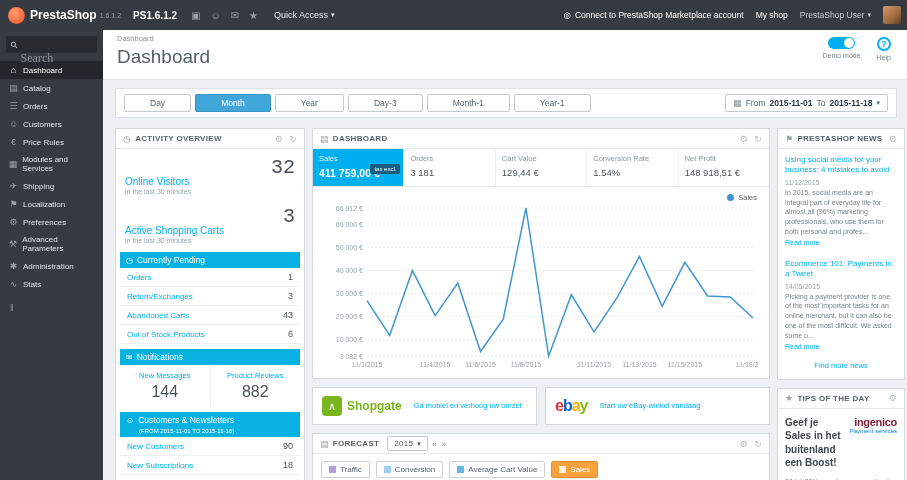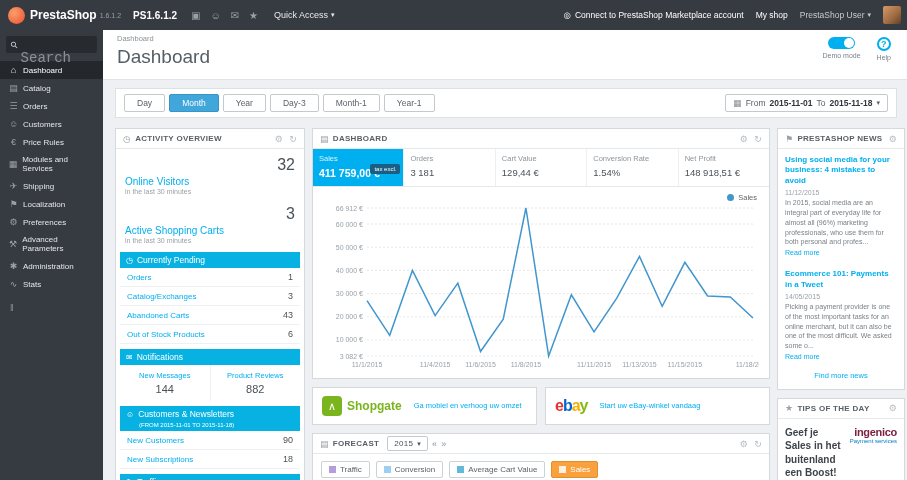--- a/index.html
+++ b/index.html
@@ -22,22 +22,22 @@
   .tb-user { font-size:8.5px; color:#c8ccd0; cursor:pointer; display:flex; align-items:center; gap:3px; }
   .avatar { width:18px; height:18px; border-radius:2px;
     background:linear-gradient(135deg,#d69a6a 0%,#9c6a42 60%,#5f3f27 100%); }
   .caret { font-size:7px; color:inherit; }
 
   
   .sidebar { position:absolute; top:30px; left:0; width:103px; bottom:0; background:#363a41; z-index:10; }
   .side-search { display:flex; align-items:center; margin:6px 6px 8px; background:#272a2f;
     border-radius:2px; height:17px; padding:0 5px; }
   .ss-icon { color:#cfd4d8; font-size:9px; display:inline-block; transform:rotate(-45deg); margin-right:3px; }
-  .ss-input { background:transparent; border:none; outline:none; color:#cfd4d8; font-size:14px; width:70px;
-    font-family:Liberation Mono, monospace;margin-top:27px; }
+  .ss-input { background:transparent; border:none; outline:none; color:#cfd4d8; font-size:12px; width:70px;
+    font-family:Liberation Serif, serif;margin-top:27px; }
   .ss-input::placeholder { color:#8b9196; }
   .side-item { display:flex; align-items:center; padding:4px 8px; font-size:8px; color:#e3e6e9; cursor:pointer; }
   .side-item.active { background:#24272c; color:#fff; }
   .si-icon { width:11px; color:#9aa0a6; font-size:9px; margin-right:4px; text-align:center; }
   .side-item.active .si-icon { color:#fff; }
   .side-collapse { color:#8b9196; font-size:9px; padding:10px 10px; cursor:pointer; letter-spacing:2px; }
 
   
   .main { position:absolute; top:30px; left:103px; right:0; bottom:0; overflow:hidden; }
   .page-header { background:#fff; padding:4px 14px 8px; border-bottom:1px solid #e0e4e7; position:relative; height:50px; }
@@ -46,21 +46,21 @@
   .header-tools { position:absolute; right:16px; top:7px; display:flex; gap:16px; }
   .tool { display:flex; flex-direction:column; align-items:center; gap:3px; cursor:pointer; }
   .toggle { width:27px; height:12px; border-radius:7px; background:#00aff0; position:relative; }
   .toggle .knob { position:absolute; right:1px; top:1px; width:10px; height:10px; border-radius:50%; background:#fff; }
   .tool-label { font-size:7px; color:#7a8288; }
   .help-circle { width:14px; height:14px; border-radius:50%; border:2px solid #00aff0; color:#00aff0;
     font-size:9px; font-weight:bold; display:flex; align-items:center; justify-content:center; }
 
   .filter-bar { background:#fff; border:1px solid #dde1e4; margin:8px 10px 0 12px; padding:5px 8px;
     display:flex; align-items:center; gap:4px; }
-  .ftab { font-size:8.5px; color:#5a6269; border:1px solid #c3c9cd; background:#fff; padding:3px 12px;
+  .ftab { font-size:8.5px; color:#5a6269; border:1px solid #c3c9cd; background:#fff; padding:3px 25px;
     border-radius:2px; cursor:pointer; }
   .ftab.active { background:#41a7da; border-color:#3794c4; color:#fff; }
   .date-box { margin-left:auto; display:flex; align-items:center; gap:4px; border:1px solid #c3c9cd;
     padding:3px 7px; font-size:8.5px; color:#5a6269; border-radius:2px; cursor:pointer; }
   .date-box b { color:#30363b; }
   .date-box .cal { color:#8a9196; font-size:9px; }
 
   .content { padding:10px 8px 0 12px; display:flex; gap:7px; align-items:flex-start; }
 
   .panel { background:#fff; border:1px solid #d4d9dd; }
@@ -68,34 +68,34 @@
     border-bottom:1px solid #e6e9ec; color:#585f66; font-size:8px; font-weight:bold; letter-spacing:.3px; }
   .ph-icon { color:#9aa2a8; margin-right:4px; font-size:9px; font-weight:normal; }
   .ph-actions { margin-left:auto; display:flex; gap:6px; color:#b7bdc2; font-size:9px; font-weight:normal; }
   .ph-actions span { cursor:pointer; }
 
   
   .col-left { width:190px; flex:0 0 auto; }
   .stat-row { display:flex; justify-content:space-between; align-items:flex-start; padding:7px 9px 3px; }
   .stat-label { color:#00aff0; font-size:10px;margin-top:20px; }
   .stat-sub { color:#9aa2a8; font-size:7px; margin-top:1px; }
-  .stat-value { color:#4a5258; font-size:16px; }
+  .stat-value { color:#4a5258; font-size:20px;font-family:Liberation Mono, monospace; }
   .sec-header { background:#07b2e2; color:#fff; font-size:8.5px; padding:3px 6px; margin:5px 4px 0;
     display:flex; align-items:center; gap:4px; flex-wrap:wrap; }
   .sec-header .sub { width:100%; font-size:6px; padding-left:13px; margin-top:-1px; }
   .sec-ic { font-size:8px; }
   .sec-row { display:flex; justify-content:space-between; align-items:center; margin:0 4px;
     padding:4px 7px; font-size:8px; border-bottom:1px solid #eef1f3; cursor:pointer; }
   .sec-row .lbl { color:#00aff0; }
   .sec-row .val { color:#4a5258; font-size:9px; }
   .notif { display:flex; margin:0 4px; }
   .notif-col { flex:1; text-align:center; padding:6px 2px; cursor:pointer; }
   .notif-col:first-child { border-right:1px solid #eef1f3; }
   .notif-lbl { color:#00aff0; font-size:7.5px; }
-  .notif-val { color:#4a5258; font-size:11px; margin-top:3px; }
+  .notif-val { color:#4a5258; font-size:16px; margin-top:3px; }
 
   
   .col-mid { width:458px; flex:0 0 auto; }
   .kpi-row { display:flex; border-bottom:1px solid #e6e9ec; }
   .kpi { flex:1; padding:5px 6px; border-right:1px solid #edf0f2; min-height:37px; cursor:pointer; position:relative; }
   .kpi:last-child { border-right:none; }
   .kpi-label { font-size:7.5px; color:#8d959b; }
   .kpi-value { font-size:9.5px; color:#4a5258; margin-top:4px; white-space:nowrap; }
   .kpi.active { background:#00aff0; }
   .kpi.active .kpi-label { color:#d8f3fd; }
@@ -125,21 +125,21 @@
   .chips { display:flex; gap:6px; padding:7px 8px 12px; }
   .chip { display:flex; align-items:center; gap:4px; border:1px solid #ccd1d5; background:#fff;
     padding:3px 7px; font-size:8px; color:#5a6269; border-radius:2px; cursor:pointer; }
   .chip .sq { width:7px; height:7px; flex:0 0 auto; }
   .chip.active { background:#f9a13c; border-color:#e08f2e; color:#fff; }
   .chip.active .sq { background:rgba(255,255,255,.85); }
 
   
   .col-right { width:128px; flex:0 0 auto; }
   .article { padding:6px 7px 7px; }
-  .article-title { color:#00aff0; font-weight:bold; font-size:8px; line-height:1.3; cursor:pointer; }
+  .article-title { color:#00aff0; font-weight:normal; font-size:8px; line-height:1.3; cursor:pointer; }
   .article-date { color:#9aa2a8; font-size:7px; margin:3px 0 2px; }
   .article-body { color:#7a8288; font-size:7px; line-height:1.4; }
   .read-more { color:#00aff0; font-size:7px; margin-top:2px; cursor:pointer; }
   .find-more { text-align:center; color:#00aff0; font-size:7.5px; padding:4px 0 9px; cursor:pointer; }
   .tips { margin-top:8px; }
   .tips-body-wrap { padding:7px 7px 10px; }
   .tips-head { display:flex; justify-content:space-between; gap:5px; }
   .tips-headline { font-weight:bold; font-size:10px; color:#3e444a; line-height:1.35; width:58px; }
   .ingenico { text-align:right; }
   .ing-brand { color:#7a2240; font-weight:bold; font-size:11px; letter-spacing:-.3px; }
@@ -300,21 +300,21 @@
 
         <div class="sec-header">
           <span class="sec-ic">◷</span>
           <span>Currently Pending</span>
         </div>
         <div class="sec-row">
           <span class="lbl">Orders</span>
           <span class="val">1</span>
         </div>
         <div class="sec-row">
-          <span class="lbl">Catalog/Exchanges</span>
+          <span class="lbl">Return/Exchanges</span>
           <span class="val">3</span>
         </div>
         <div class="sec-row">
           <span class="lbl">Abandoned Carts</span>
           <span class="val">43</span>
         </div>
         <div class="sec-row">
           <span class="lbl">Out of Stock Products</span>
           <span class="val">6</span>
         </div>

